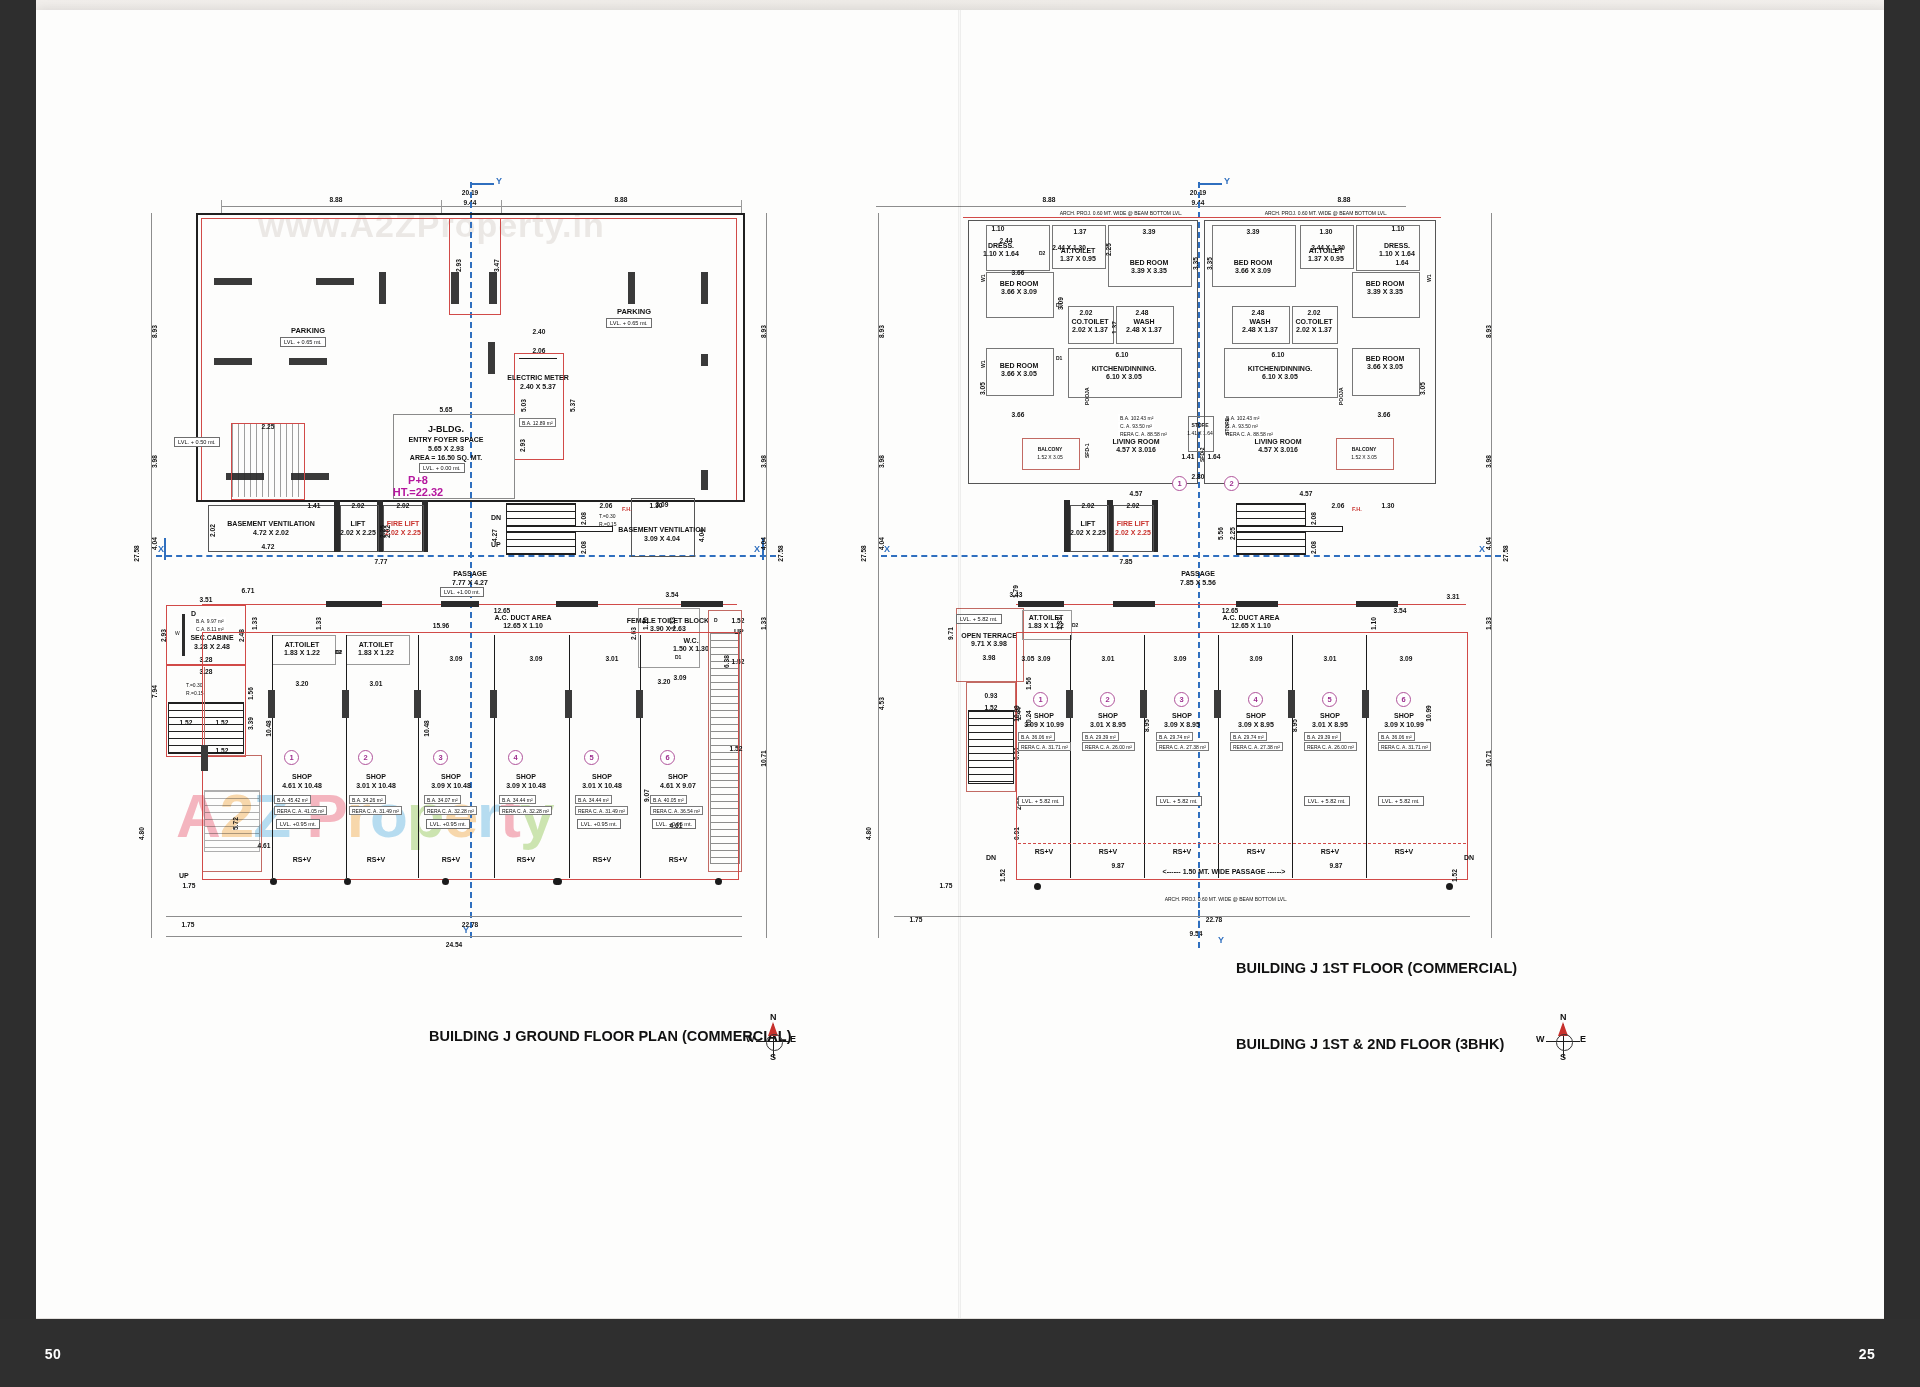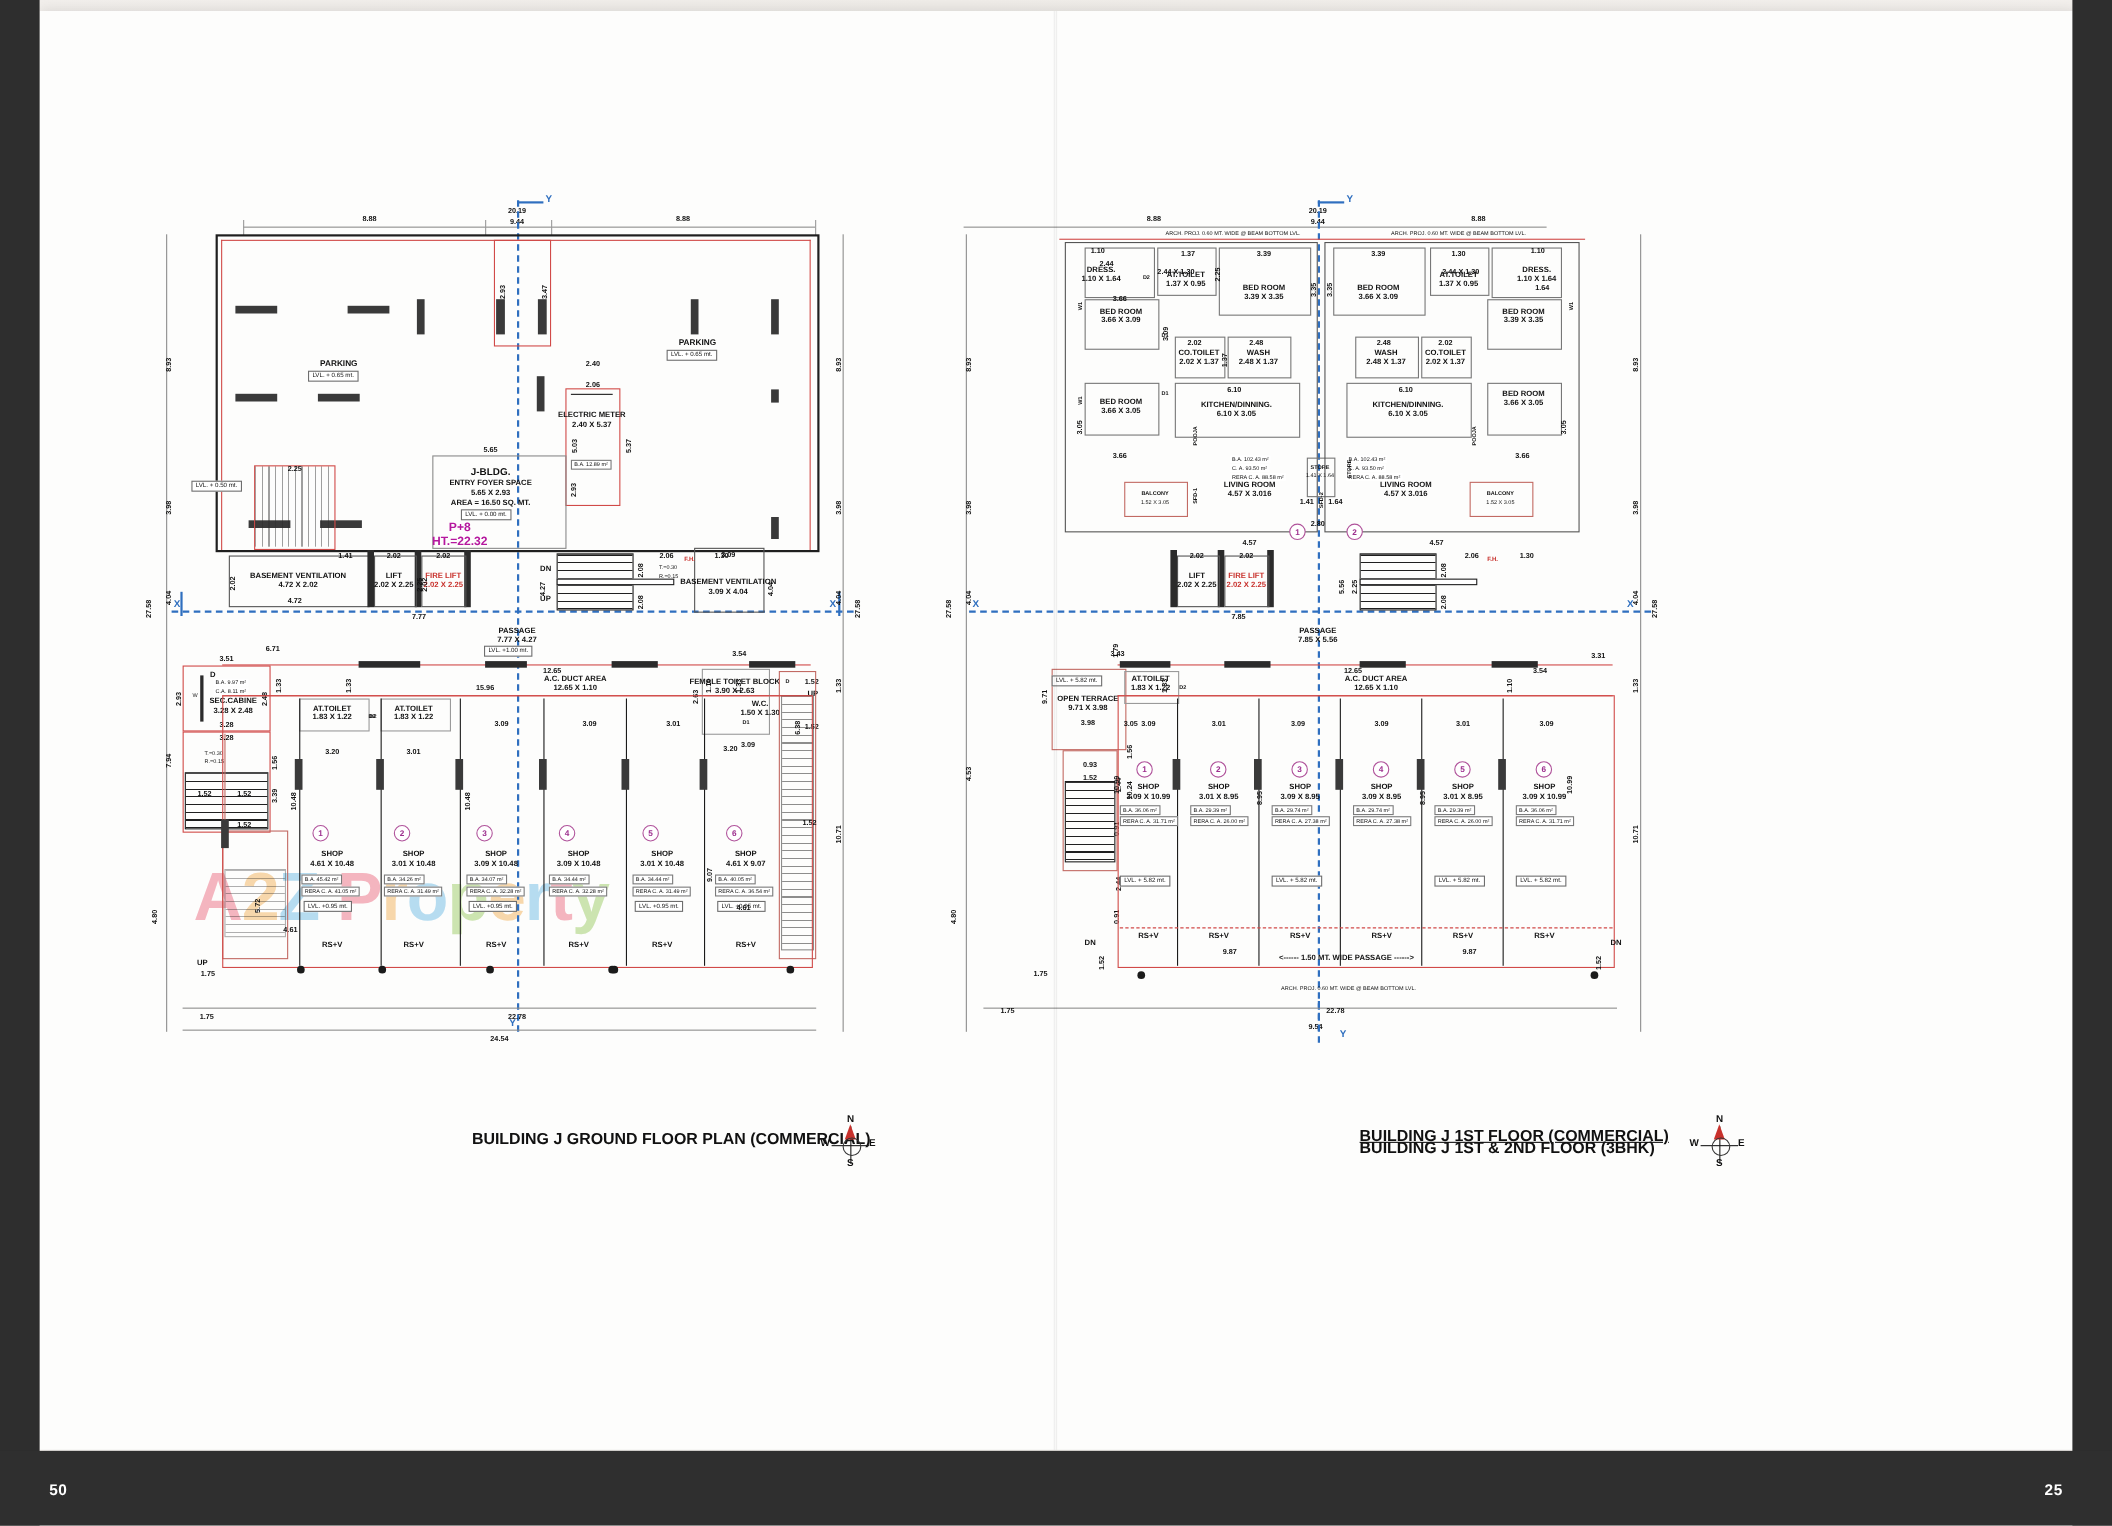--- a/index.html
+++ b/index.html
@@ -113,20 +113,21 @@
     position:absolute;left:50%;top:50%;width:15px;height:15px;margin:-7.5px 0 0 -7.5px;
     border:1px solid #333;border-radius:50%;
   }
 </style>
 </head>
 <body>
 
 <div id="page">
   <div id="sheet">
 
+    <div class="wm1">www.A2ZProperty.in</div>
     <div class="wm2">
       <span style="color:#e8536c">A</span><span style="color:#f0a33c">2</span><span style="color:#57b0e0">Z</span><span style="color:#8ac24a"> </span><span style="color:#e8536c">P</span><span style="color:#f0a33c">r</span><span style="color:#57b0e0">o</span><span style="color:#8ac24a">p</span><span style="color:#f0a33c">e</span><span style="color:#57b0e0">r</span><span style="color:#e8536c">t</span><span style="color:#8ac24a">y</span>
     </div>
 
     <div class="plan" style="left:0;top:0;width:920px;height:1180px;">
 
       <div class="ln dim h" style="left:185px;top:196px;width:520px;"></div>
       <div class="ln thin v" style="left:185px;top:190px;height:14px;"></div>
       <div class="ln thin v" style="left:405px;top:190px;height:14px;"></div>
       <div class="ln thin v" style="left:465px;top:190px;height:14px;"></div>
@@ -781,21 +782,21 @@
       <div class="dimtxt v" style="left:532px;top:610px;">1.33</div>
       <div class="dimtxt v" style="left:532px;top:745px;">10.71</div>
 
       <div class="ln dim h" style="left:-62px;top:906px;width:576px;"></div>
       <div class="dimtxt" style="left:-40px;top:906px;">1.75</div>
       <div class="dimtxt" style="left:258px;top:906px;">22.78</div>
       <div class="dimtxt" style="left:240px;top:920px;">9.54</div>
       <div class="axlabel" style="left:262px;top:925px;">Y</div>
       <div class="gridline" style="left:242px;top:900px;height:38px;"></div>
 
-      <div class="plantitle" style="left:280px;top:1015px;text-decoration:underline;">BUILDING J 1ST FLOOR (COMMERCIAL)</div>
+      <div class="plantitle" style="left:280px;top:950px;">BUILDING J 1ST FLOOR (COMMERCIAL)</div>
       <div class="plantitle" style="left:280px;top:1026px;">BUILDING J 1ST &amp; 2ND FLOOR (3BHK)</div>
       <div class="compass" style="left:580px;top:1004px;">
         <div class="lbl" style="left:24px;top:-2px;">N</div>
         <div class="lbl" style="left:44px;top:20px;">E</div>
         <div class="lbl" style="left:24px;top:38px;">S</div>
         <div class="lbl" style="left:0px;top:20px;">W</div>
         <div class="ln" style="left:10px;top:27px;width:34px;height:1px;"></div>
         <div class="ln" style="left:27px;top:10px;width:1px;height:34px;"></div>
         <div class="needle" style="left:27px;top:22px;"></div>
         <div class="ring" style="left:27px;top:27px;"></div>

